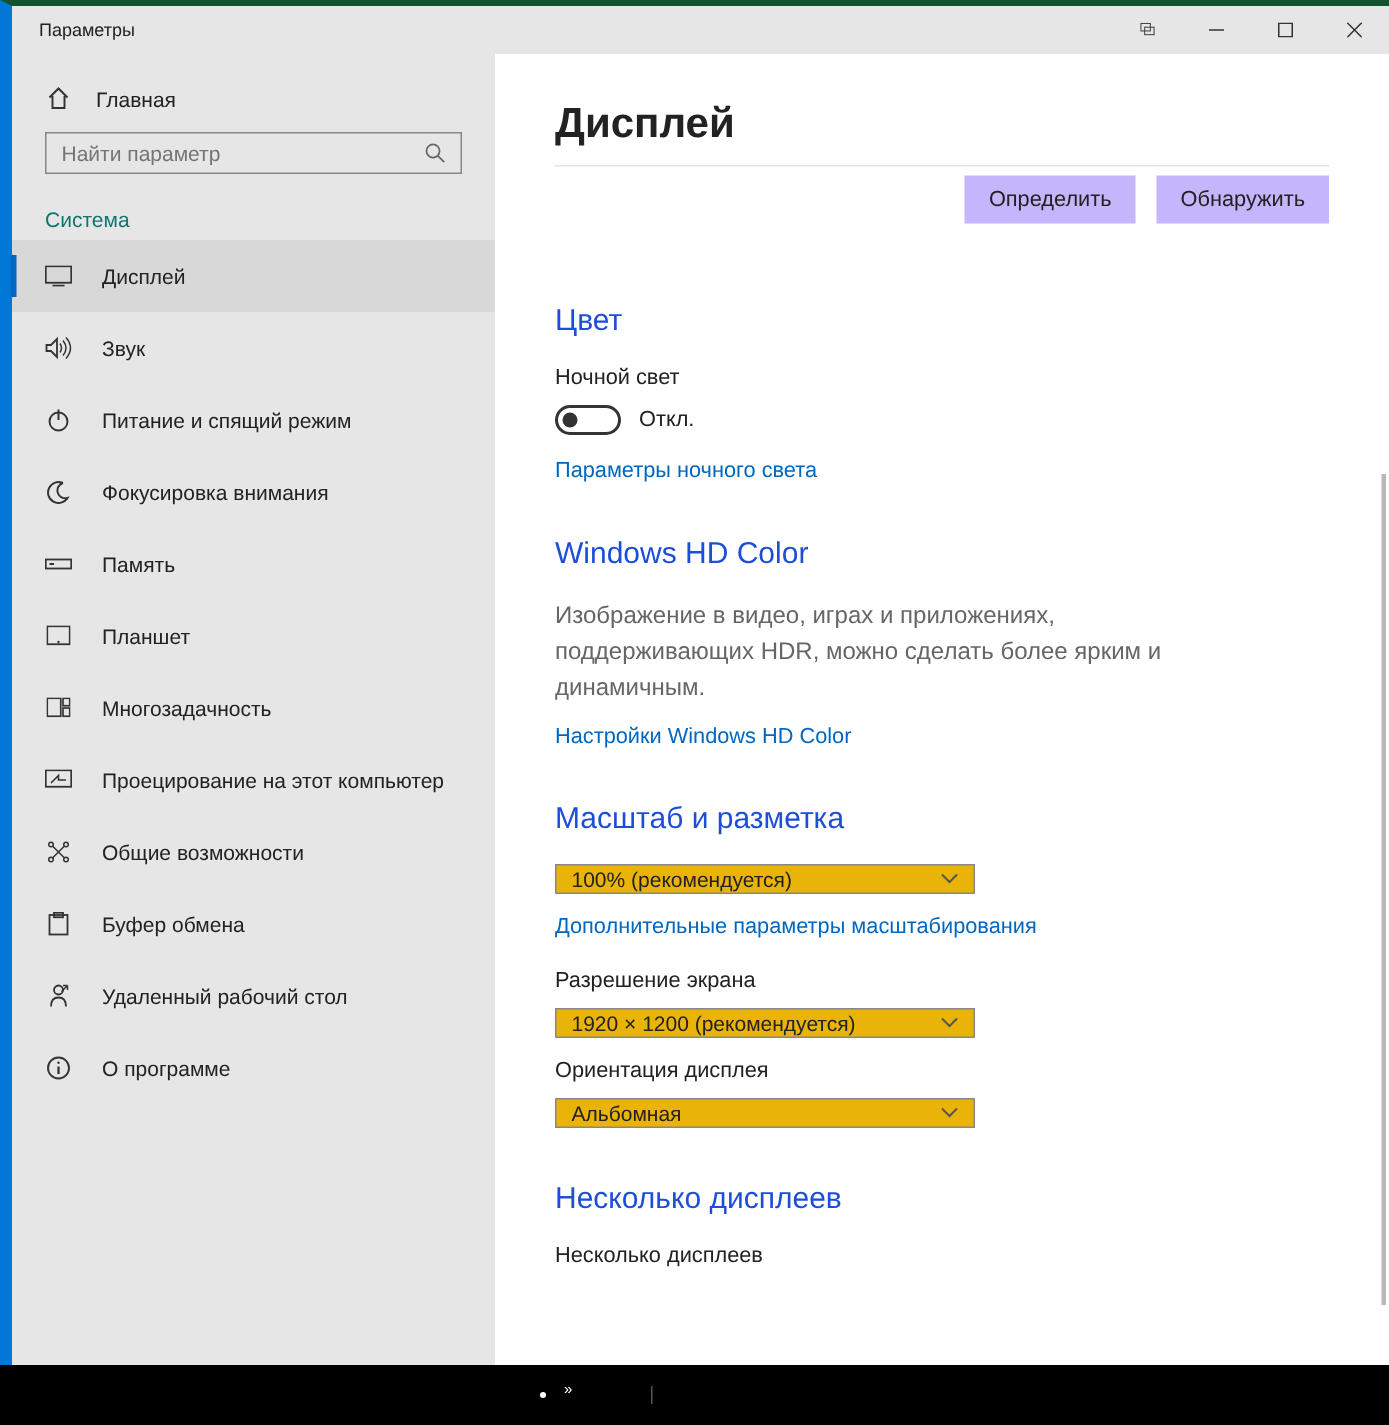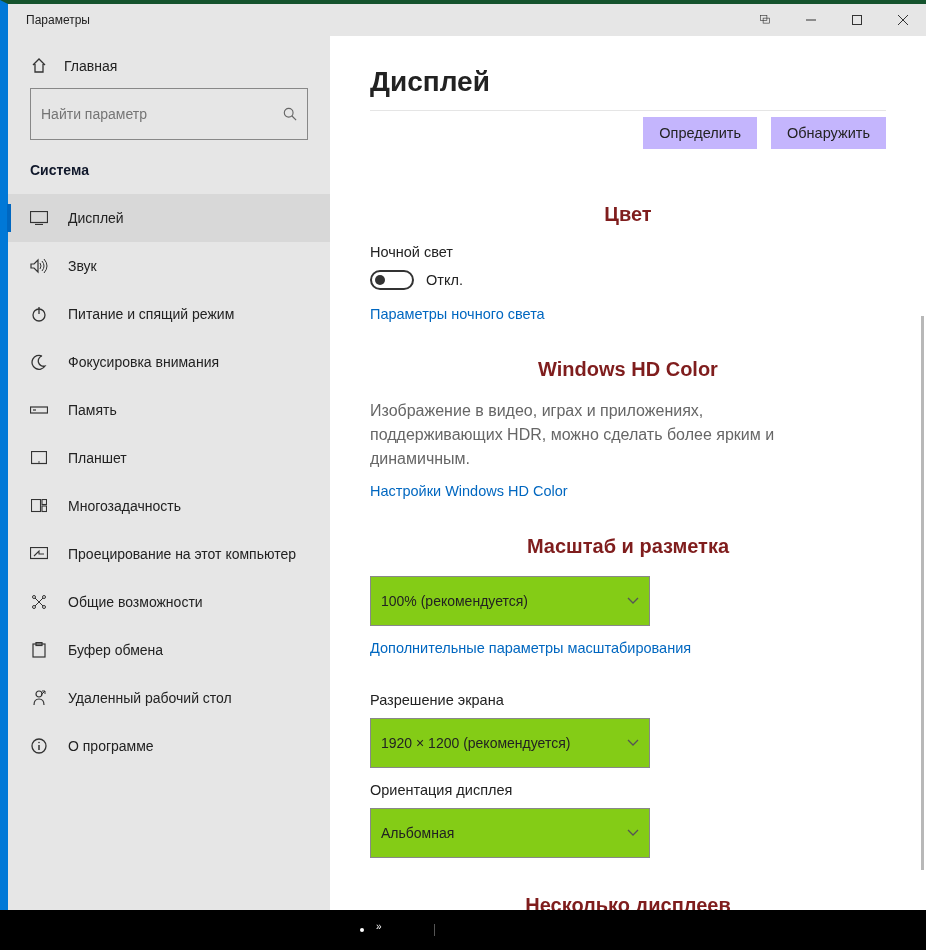--- a/index.html
+++ b/index.html
@@ -10,48 +10,48 @@
 .titlebar-left { flex: 1; padding-left: 18px; font-size: 12px; color: #222; }
 .titlebar-right { display: flex; align-items: center; }
 .titlebar-btn { width: 46px; height: 32px; display: flex; align-items: center; justify-content: center; color: #333; }
 .titlebar-btn svg { width: 10px; height: 10px; }
 .body { flex: 1; display: flex; min-height: 0; }
 .sidebar { width: 322px; background: #e6e6e6; display: flex; flex-direction: column; padding-top: 12px; }
 .home-row { display: flex; align-items: center; padding: 10px 22px 14px; gap: 16px; }
 .home-row .icon { width: 18px; display: flex; justify-content: center; }
 .home-row span.text { font-size: 14px; color: #222; }
 .search-wrap { padding: 0 22px 18px; }
-.search { width: 100%; height: 52px; border: 1px solid #888; background: #e6e6e6; display: flex; align-items: center; padding: 0 10px; }
+.search { width: 100%; height: 28px; border: 1px solid #888; background: #e6e6e6; display: flex; align-items: center; padding: 0 10px; }
 .search input { flex: 1; border: none; background: transparent; font-size: 14px; color: #555; outline: none; }
 .search .sicon { color: #555; }
-.sidebar-section { font-size: 14px; font-weight: 700; color: #0f172a; padding: 4px 22px 16px; }
+.sidebar-section { font-size: 14px; font-weight: 400; color: #0f766e; padding: 4px 22px 6px; }
 .nav { flex: 1; display: flex; flex-direction: column; }
 .nav-item { display: flex; align-items: center; height: 48px; padding: 0 22px; gap: 20px; position: relative; cursor: pointer; }
 .nav-item.active::before { content: ""; position: absolute; left: -1px; top: 10px; bottom: 10px; width: 4px; background: #0067c0; }
 .nav-item.active { background: #d8d8d8; }
 .nav-item .icon { width: 18px; display: flex; justify-content: center; align-items: center; color: #333; }
 .nav-item .lbl { font-size: 14px; color: #222; }
 .content { flex: 1; background: #fff; position: relative; overflow: hidden; }
 .content-inner { position: absolute; inset: 0; padding: 30px 40px 20px 40px; overflow-y: auto; }
 .content h1 { font-weight: 600; font-size: 28px; color: #222; margin-bottom: 12px; }
 .hr { border-bottom: 1px solid #e5e5e5; margin-bottom: 6px; }
 .btnrow { display: flex; justify-content: flex-end; gap: 14px; margin-bottom: 54px; }
 .btn { background: #c4b5fd; border: none; padding: 8px 16px; font-size: 14.5px; color: #222; cursor: pointer; }
-.section-h { font-size: 20px; font-weight: 700; color: #7f1d1d; margin-bottom: 18px; text-align: center; }
+.section-h { font-size: 20px; font-weight: 400; color: #1d4ed8; margin-bottom: 18px; }
 .label { font-size: 14.5px; color: #222; margin-bottom: 10px; }
 .toggle-row { display: flex; align-items: center; gap: 12px; margin-bottom: 16px; }
 .toggle { width: 44px; height: 20px; border: 2px solid #333; border-radius: 10px; position: relative; background: #fff; cursor: pointer; }
 .toggle .knob { width: 10px; height: 10px; background: #333; border-radius: 50%; position: absolute; left: 3px; top: 3px; }
 .toggle-state { font-size: 14.5px; color: #222; }
 .link { color: #0067c0; font-size: 14.5px; cursor: pointer; }
 .desc { font-size: 16px; color: #666; line-height: 1.5; margin-bottom: 12px; max-width: 460px; }
 .block { margin-bottom: 36px; }
-.select { display: flex; align-items: center; justify-content: space-between; width: 280px; height: 50px; border: 1px solid #888; padding: 0 10px; font-size: 14px; color: #222; margin-bottom: 14px; cursor: pointer; background: #84cc16; }
+.select { display: flex; align-items: center; justify-content: space-between; width: 280px; height: 20px; border: 1px solid #888; padding: 0 10px; font-size: 14px; color: #222; margin-bottom: 14px; cursor: pointer; background: #eab308; }
 .select .chev { color: #555; }
-.mb { margin-bottom: 36px; }
+.mb { margin-bottom: 20px; }
 .taskbar { height: 40px; background: #000; display: flex; align-items: center; padding-left: 360px; gap: 8px; }
 .taskbar .dot { width: 4px; height: 4px; background: #fff; border-radius: 50%; }
 .taskbar .arrows { color: #fff; font-size: 10px; position: relative; top: -4px; left: 4px; }
 .taskbar .sep { width: 1px; height: 12px; background: #555; margin-left: 48px; }
 .scrollbar-mark { position: absolute; right: 2px; top: 280px; bottom: 40px; width: 3px; background: #b8b8b8; }
 svg { display: block; }
 </style>
 </head>
 <body>
 

